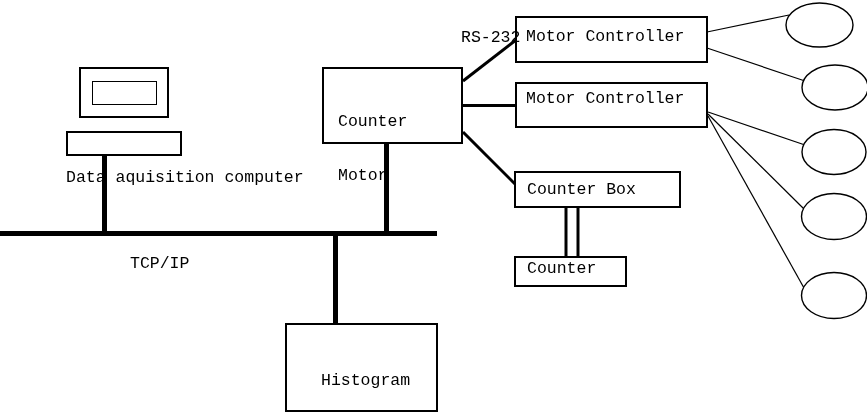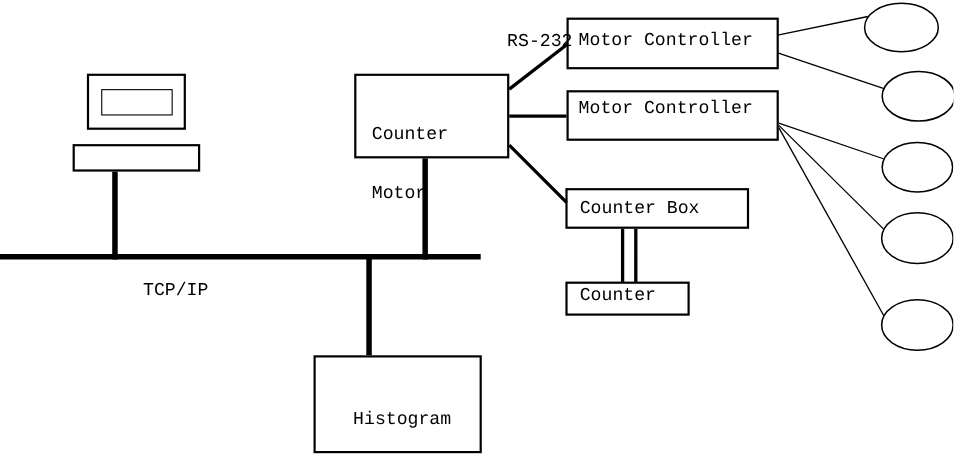--- a/index.html
+++ b/index.html
@@ -39,20 +39,21 @@
   }
 </style>
 </head>
 <body>
 
 <div class="canvas">
 
   <div class="box" style="left:79px; top:67px; width:90px; height:51px;"></div>
   <div class="box thin" style="left:92px; top:81px; width:65px; height:24px;"></div>
   <div class="box" style="left:66px; top:131px; width:116px; height:25px;"></div>
+  <div class="lbl" style="left:66px; top:169px;">Data aquisition computer</div>
 
   <div class="box" style="left:322px; top:67px; width:141px; height:77px;"></div>
   <div class="lbl" style="left:338px; top:77px;">
     <div>Counter</div>
     <div>Motor</div>
   </div>
 
   <div class="lbl" style="left:437px; top:29px;margin-left:24px;">RS-232</div>
 
   <div class="box" style="left:515px; top:16px; width:193px; height:47px;"></div>

